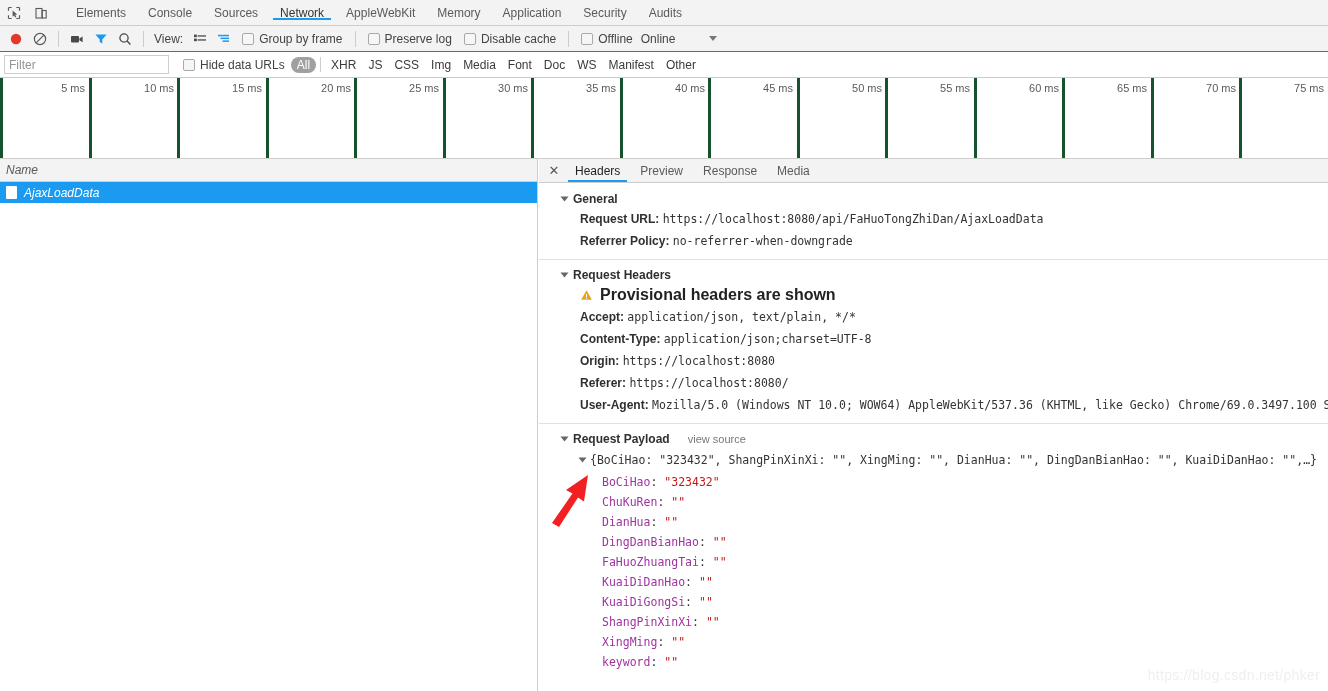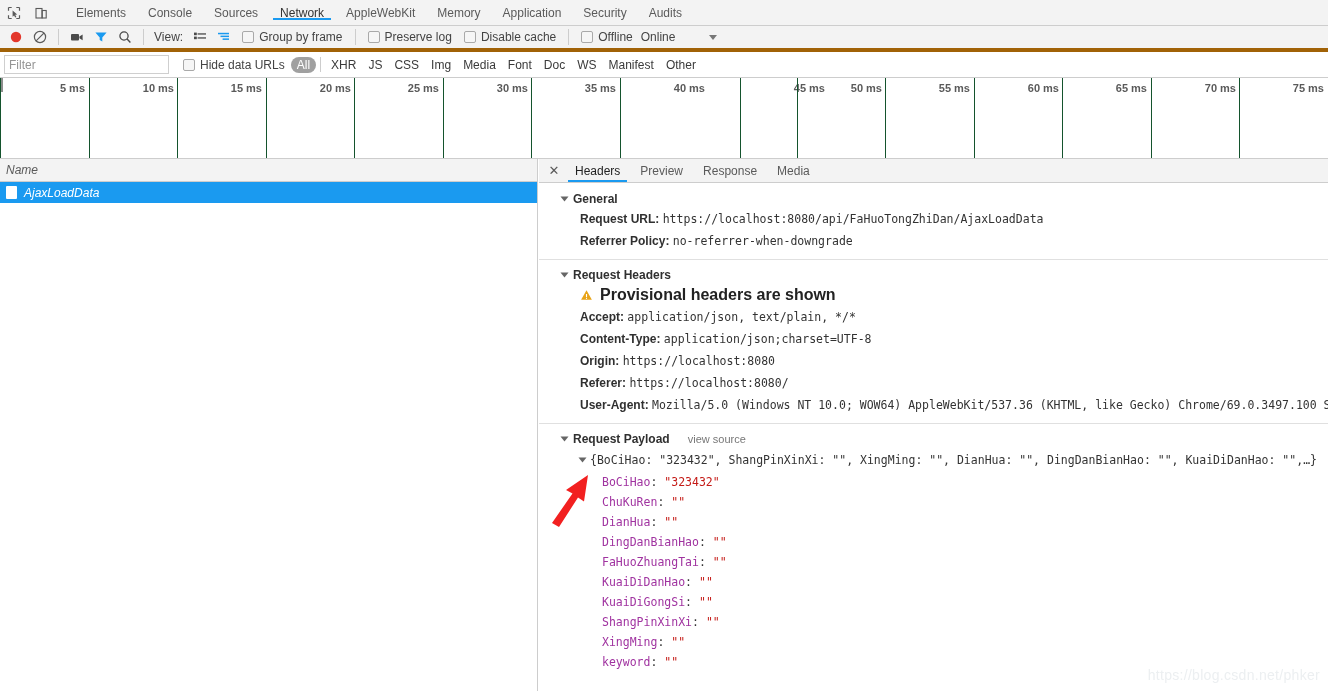--- a/index.html
+++ b/index.html
@@ -34,21 +34,21 @@
   }
   .maintab.active { color: #333; }
   .maintab.active::after {
     content: ""; position: absolute; left: 4px; right: 4px; bottom: 0;
     height: 2px; background: #1a9af0;
   }
 
   
   .toolbar {
     position: absolute; left: 0; top: 26px; width: 1328px; height: 26px;
-    background: #f3f3f3; border-bottom: 4px solid #a16207;
+    background: #f3f3f3; border-bottom: 1px solid #a16207;
     display: flex; align-items: center; padding: 0 4px;
   }
   .tb-icon {
     width: 24px; height: 22px; display: flex; align-items: center;
     justify-content: center; cursor: pointer;
   }
   .tb-label { color: #444; margin: 0 5px 0 4px; font-size: 12px; }
   .cb {
     width: 12px; height: 12px; border: 1px solid #a9a9a9;
     background: #f6f6f6; border-radius: 2px; display: inline-block;
@@ -84,22 +84,21 @@
   .ftype.active { background: #a0a0a0; color: #fff; }
   .fsep { width: 1px; height: 15px; background: #cdcdcd; margin: 0 4px; }
 
   
   .timeline {
     position: absolute; left: 0; top: 78px; width: 1328px; height: 81px;
     background: #fff; border-bottom: 1px solid #cdcdcd; overflow: hidden;
   }
   .tl-cell {
     position: absolute; top: 0; height: 81px;
-    border-left: 1px solid #14532d;
-    font-weight: bold;
+    border-left: 3px solid #14532d;
   }
   .tl-label {
     position: absolute; top: 4px; right: 4px;
     font-size: 11px; color: #5a5a5a; white-space: nowrap;
   }
   .tl-handle {
     position: absolute; left: 0; top: 0; width: 3px; height: 14px;
     background: #8d8d8d;
   }
 
@@ -366,21 +365,21 @@
         </div>
         <div class="tl-cell" style="left: 443px; width: 89px;">
           <div class="tl-label">30 ms</div>
         </div>
         <div class="tl-cell" style="left: 531px; width: 89px;">
           <div class="tl-label">35 ms</div>
         </div>
         <div class="tl-cell" style="left: 620px; width: 89px;">
           <div class="tl-label">40 ms</div>
         </div>
-        <div class="tl-cell" style="left: 708px; width: 89px; margin-left: 32px;">
+        <div class="tl-cell" style="left: 708px; width: 89px;">
           <div class="tl-label">45 ms</div>
         </div>
         <div class="tl-cell" style="left: 797px; width: 89px;">
           <div class="tl-label">50 ms</div>
         </div>
         <div class="tl-cell" style="left: 885px; width: 89px;">
           <div class="tl-label">55 ms</div>
         </div>
         <div class="tl-cell" style="left: 974px; width: 89px;">
           <div class="tl-label">60 ms</div>

